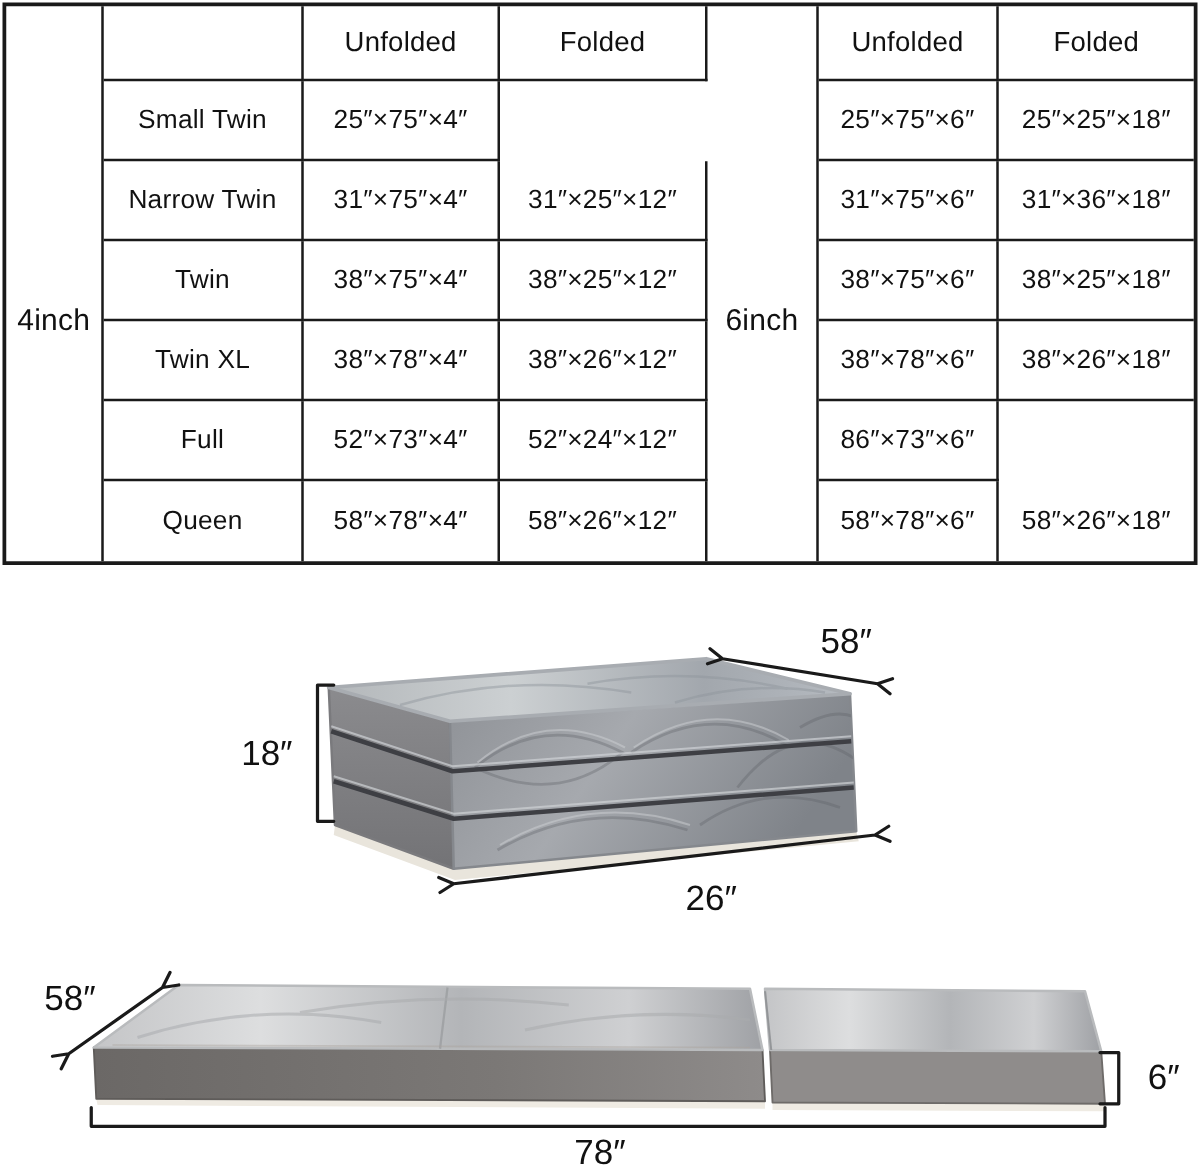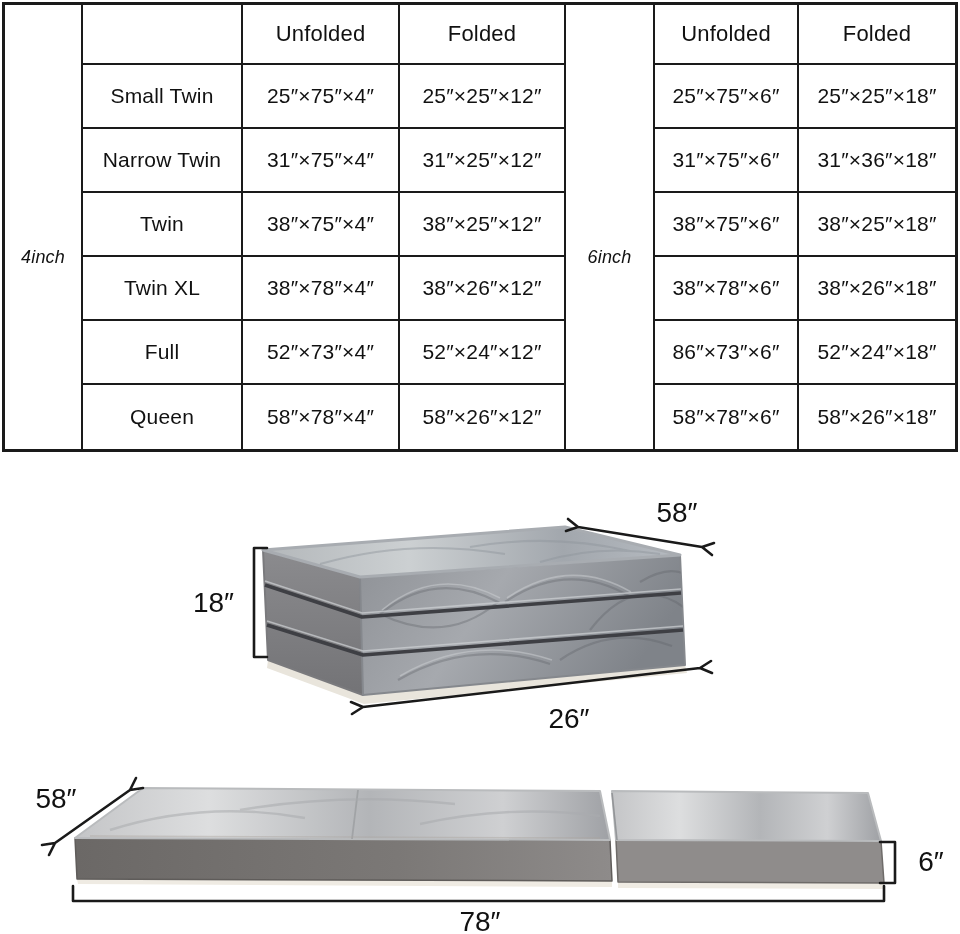--- a/index.html
+++ b/index.html
@@ -9,21 +9,21 @@
   .tbl{position:absolute;left:2px;top:2px;width:956px;height:450px;box-sizing:border-box;
        border:3px solid #1a1a1a;display:grid;
        grid-template-columns:78px 160px 157px 166px 89px 144px 1fr;
        grid-template-rows:60px repeat(6,64px);background:#fff;}
   .cell{display:flex;align-items:center;justify-content:center;
         border-right:2px solid #1a1a1a;border-bottom:2px solid #1a1a1a;
         font-size:21px;letter-spacing:.2px;white-space:nowrap;}
   .cell.hdr{font-size:22px;}
   .cell.noR{border-right:none;}
   .cell.noB{border-bottom:none;}
-  .cell.sec{border-bottom:none;padding-top:60px;font-size:18px;font-style:italic;}
+  .cell.sec{border-bottom:none;padding-top:60px;font-size:24px;}
   
   .figs{position:absolute;left:0;top:452px;width:960px;height:482px;}
   svg text{font-family:"Liberation Sans",sans-serif;fill:#111;}
   .dimline{stroke:#1a1a1a;stroke-width:2.6;fill:none;stroke-linecap:round;stroke-linejoin:round;}
   .dimtext{font-size:28px;}
 </style>
 </head>
 <body>
 
 <div class="page">
@@ -34,21 +34,20 @@
     <div class="cell sec" style="grid-column:5;grid-row:1/8">6inch</div>
 
     <div class="cell hdr" style="grid-column:2;grid-row:1"></div>
     <div class="cell hdr" style="grid-column:3;grid-row:1">Unfolded</div>
     <div class="cell hdr" style="grid-column:4;grid-row:1">Folded</div>
     <div class="cell hdr" style="grid-column:6;grid-row:1">Unfolded</div>
     <div class="cell hdr noR" style="grid-column:7;grid-row:1">Folded</div>
 
     <div class="cell" style="grid-column:2;grid-row:2">Small Twin</div>
     <div class="cell" style="grid-column:3;grid-row:2">25″×75″×4″</div>
-    <div class="cell" style="grid-column:4;grid-row:2">25″×25″×12″</div>
     <div class="cell" style="grid-column:6;grid-row:2">25″×75″×6″</div>
     <div class="cell noR" style="grid-column:7;grid-row:2">25″×25″×18″</div>
 
     <div class="cell" style="grid-column:2;grid-row:3">Narrow Twin</div>
     <div class="cell" style="grid-column:3;grid-row:3">31″×75″×4″</div>
     <div class="cell" style="grid-column:4;grid-row:3">31″×25″×12″</div>
     <div class="cell" style="grid-column:6;grid-row:3">31″×75″×6″</div>
     <div class="cell noR" style="grid-column:7;grid-row:3">31″×36″×18″</div>
 
     <div class="cell" style="grid-column:2;grid-row:4">Twin</div>
@@ -60,21 +59,20 @@
     <div class="cell" style="grid-column:2;grid-row:5">Twin XL</div>
     <div class="cell" style="grid-column:3;grid-row:5">38″×78″×4″</div>
     <div class="cell" style="grid-column:4;grid-row:5">38″×26″×12″</div>
     <div class="cell" style="grid-column:6;grid-row:5">38″×78″×6″</div>
     <div class="cell noR" style="grid-column:7;grid-row:5">38″×26″×18″</div>
 
     <div class="cell" style="grid-column:2;grid-row:6">Full</div>
     <div class="cell" style="grid-column:3;grid-row:6">52″×73″×4″</div>
     <div class="cell" style="grid-column:4;grid-row:6">52″×24″×12″</div>
     <div class="cell" style="grid-column:6;grid-row:6">86″×73″×6″</div>
-    <div class="cell noR" style="grid-column:7;grid-row:6">52″×24″×18″</div>
 
     <div class="cell noB" style="grid-column:2;grid-row:7">Queen</div>
     <div class="cell noB" style="grid-column:3;grid-row:7">58″×78″×4″</div>
     <div class="cell noB" style="grid-column:4;grid-row:7">58″×26″×12″</div>
     <div class="cell noB" style="grid-column:6;grid-row:7">58″×78″×6″</div>
     <div class="cell noR noB" style="grid-column:7;grid-row:7">58″×26″×18″</div>
   </div>
 
   <div class="figs">
   <svg width="960" height="482" viewBox="0 0 960 482">

